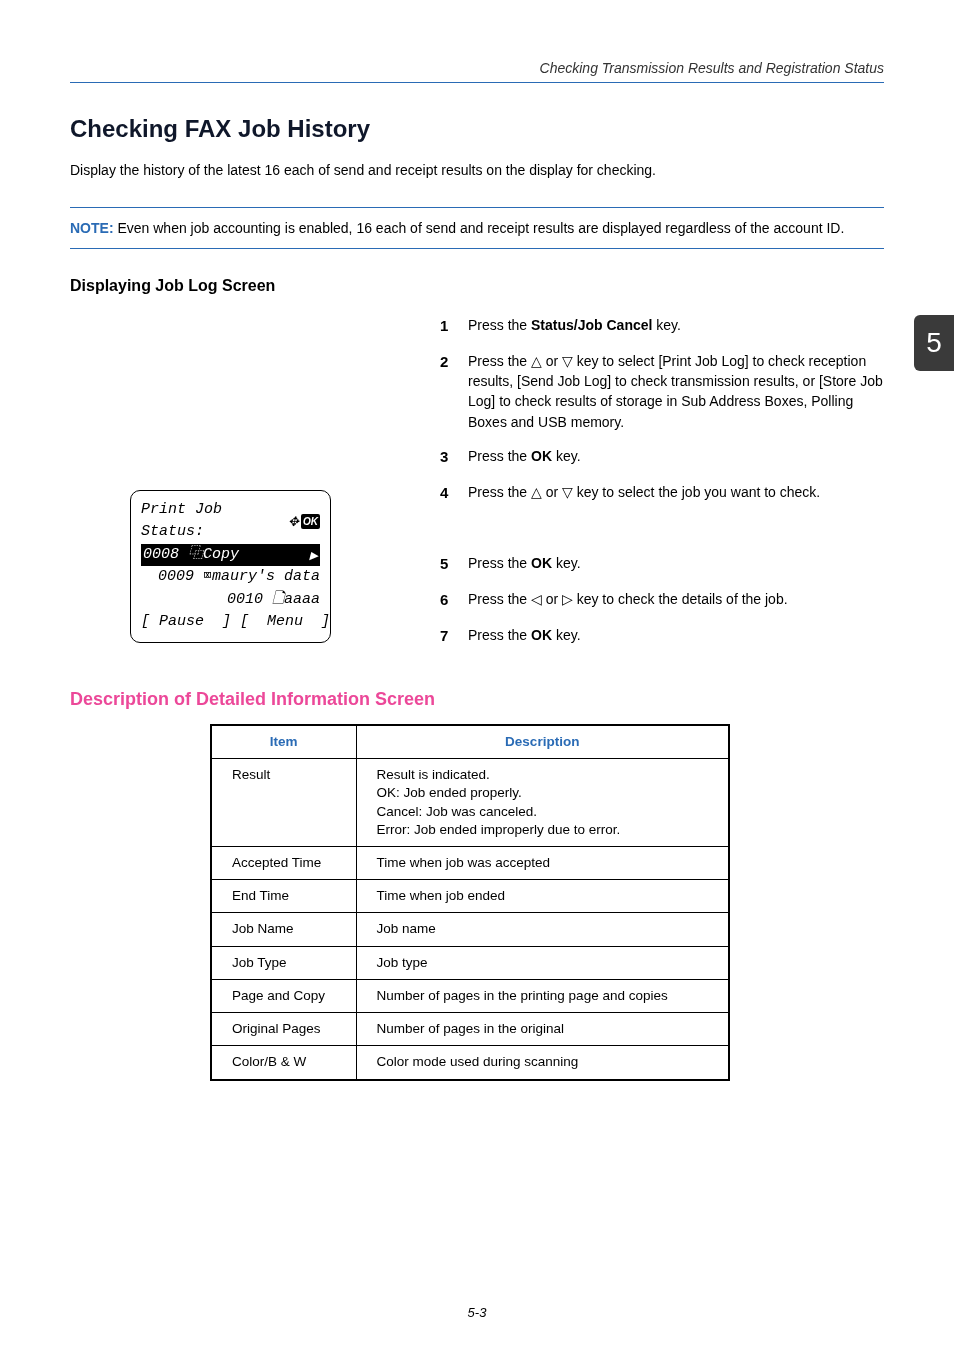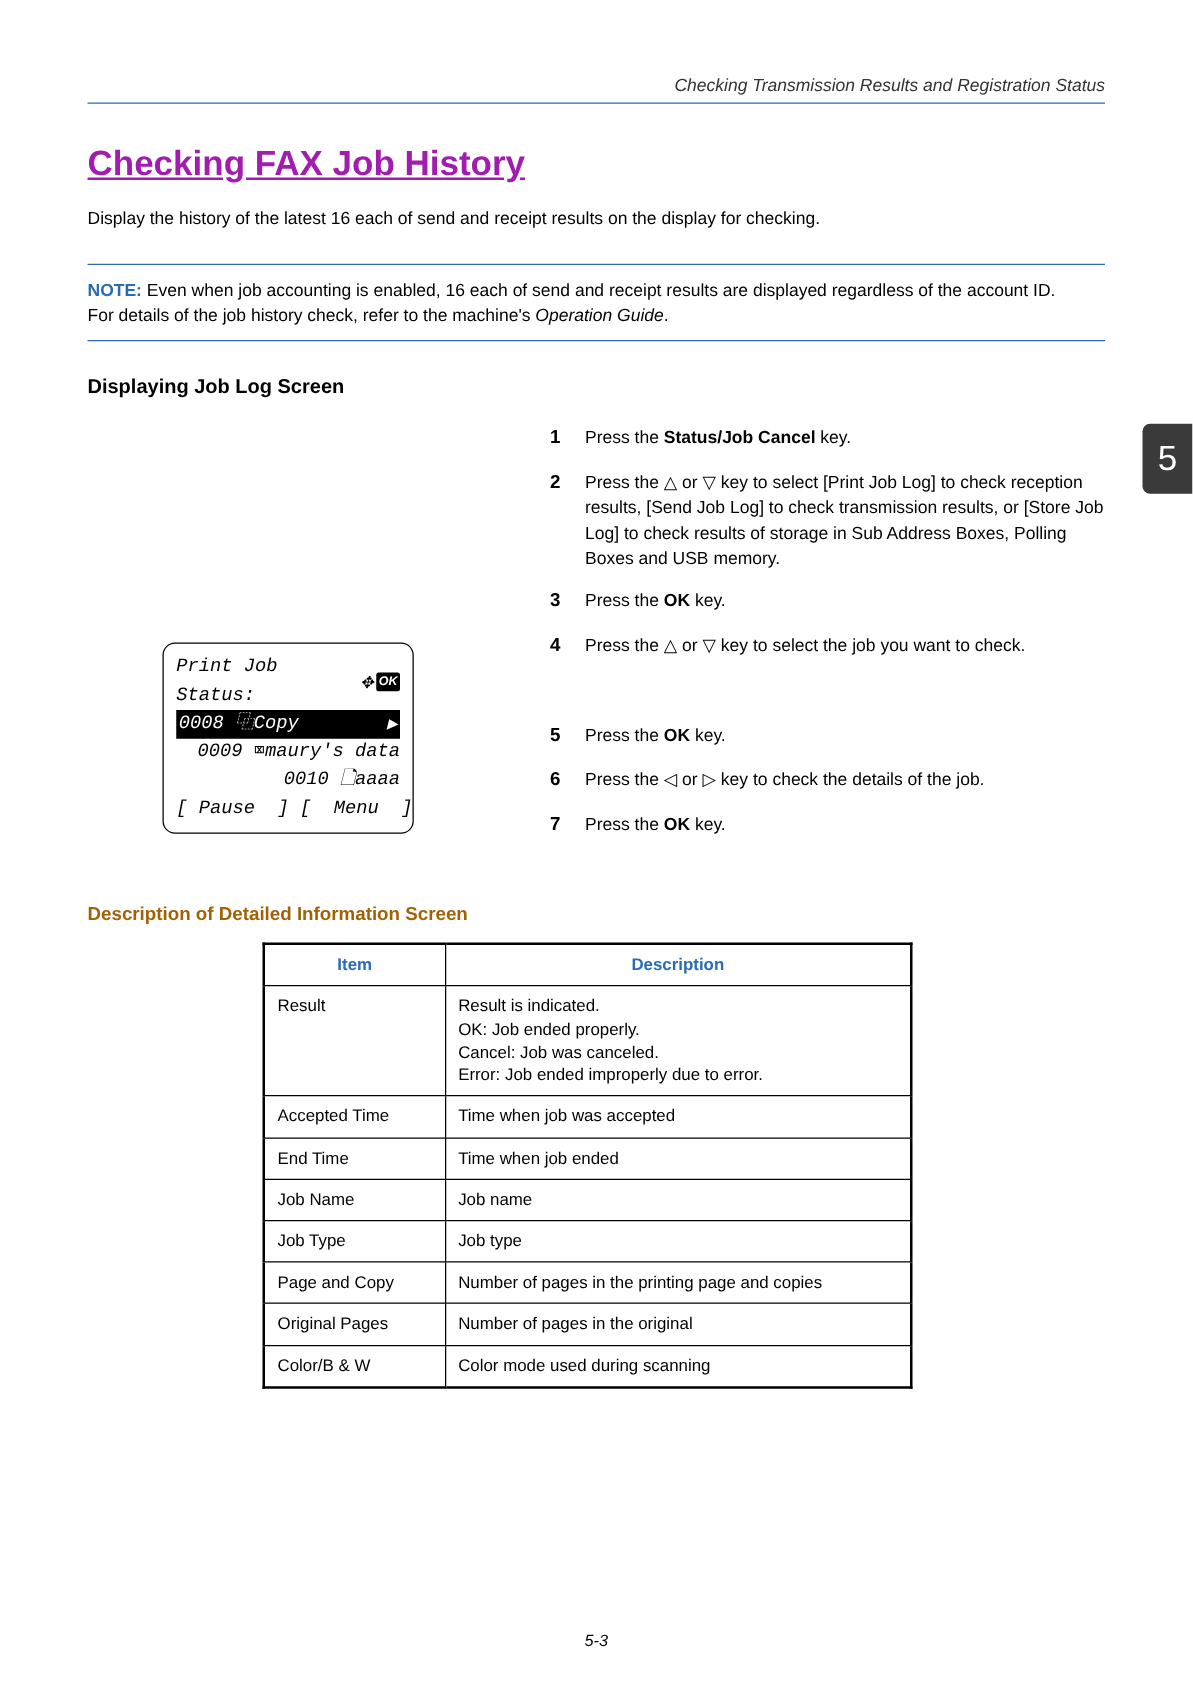--- a/index.html
+++ b/index.html
@@ -21,25 +21,24 @@
     color: #333;
     font-size: 14px;
     margin-bottom: 6px;
   }
   .header-rule {
     border: none;
     border-top: 1.5px solid #2a6bb5;
     margin-bottom: 32px;
   }
   h1.section-title {
-    color: #a21caf;
-    font-size: 28px;
+    color: #0f172a;
+    font-size: 24px;
     font-weight: bold;
     margin-bottom: 18px;
-    text-decoration: underline;
   }
   .intro {
     font-size: 14px;
     margin-bottom: 26px;
     line-height: 1.4;
   }
   .note-block {
     border-top: 1px solid #2a6bb5;
     border-bottom: 1px solid #2a6bb5;
     padding: 10px 0 10px 0;
@@ -113,34 +112,34 @@
   .lcd-highlight {
     background: #000;
     color: #fff;
     display: flex;
     justify-content: space-between;
     padding: 0 2px;
     align-items: center;
   }
   .lcd-highlight .arrow{ font-family: Arial,sans-serif; font-size:11px;}
   h3.blue-sub {
-    color: #a16207;
-    font-weight: bold;
-    font-size: 15px;
-    margin-top: 14px;
+    color: #ec4899;
+    font-weight: bold;
+    font-size: 18px;
+    margin-top: 4px;
     margin-bottom: 14px;
   }
   table.info {
     border-collapse: collapse;
     margin-left: 140px;
     width: 520px;
   }
   table.info th, table.info td {
     border: 1px solid #000;
-    padding: 7px 10px;
+    padding: 7px 20px;
     font-size: 13.5px;
     text-align: left;
     vertical-align: top;
     line-height: 1.35;
   }
   table.info thead th {
     color: #2a6bb5;
     font-weight: bold;
     text-align: center;
     border-top: 2px solid #000;
@@ -168,23 +167,20 @@
   <div class="header-right">Checking Transmission Results and Registration Status</div>
   <hr class="header-rule">
 
   <h1 class="section-title">Checking FAX Job History</h1>
 
   <p class="intro">Display the history of the latest 16 each of send and receipt results on the display for checking.</p>
 
   <div class="note-block">
     <p>
       <span class="note-label">NOTE:</span><span> Even when job accounting is enabled, 16 each of send and receipt results are displayed regardless of the account ID.</span>
-    </p>
-    <p>
-      <span>For details of the job history check, refer to the machine's </span><em>Operation Guide</em><span>.</span>
     </p>
   </div>
 
   <h2 class="subheading">Displaying Job Log Screen</h2>
 
   <div class="steps-area">
     <div class="page-tab">5</div>
 
     <ol class="steps">
       <li>

